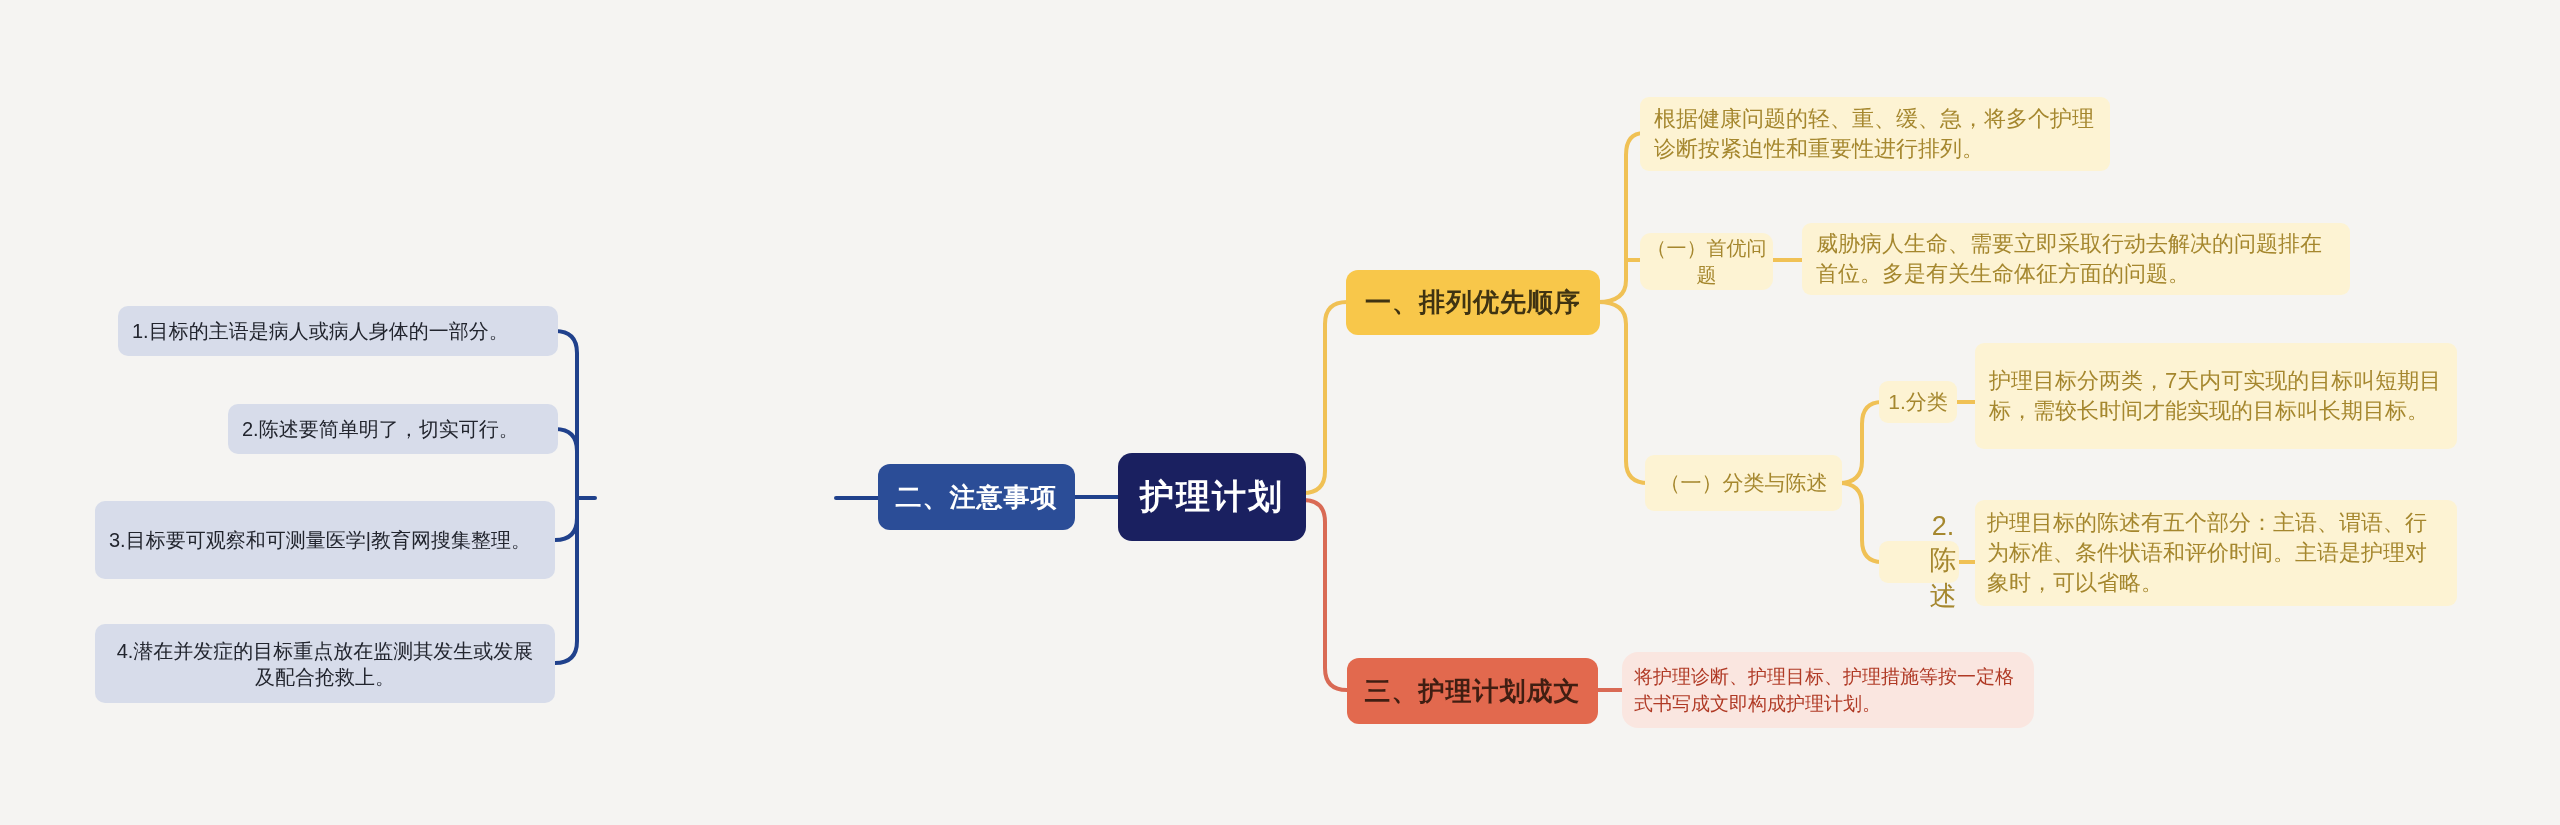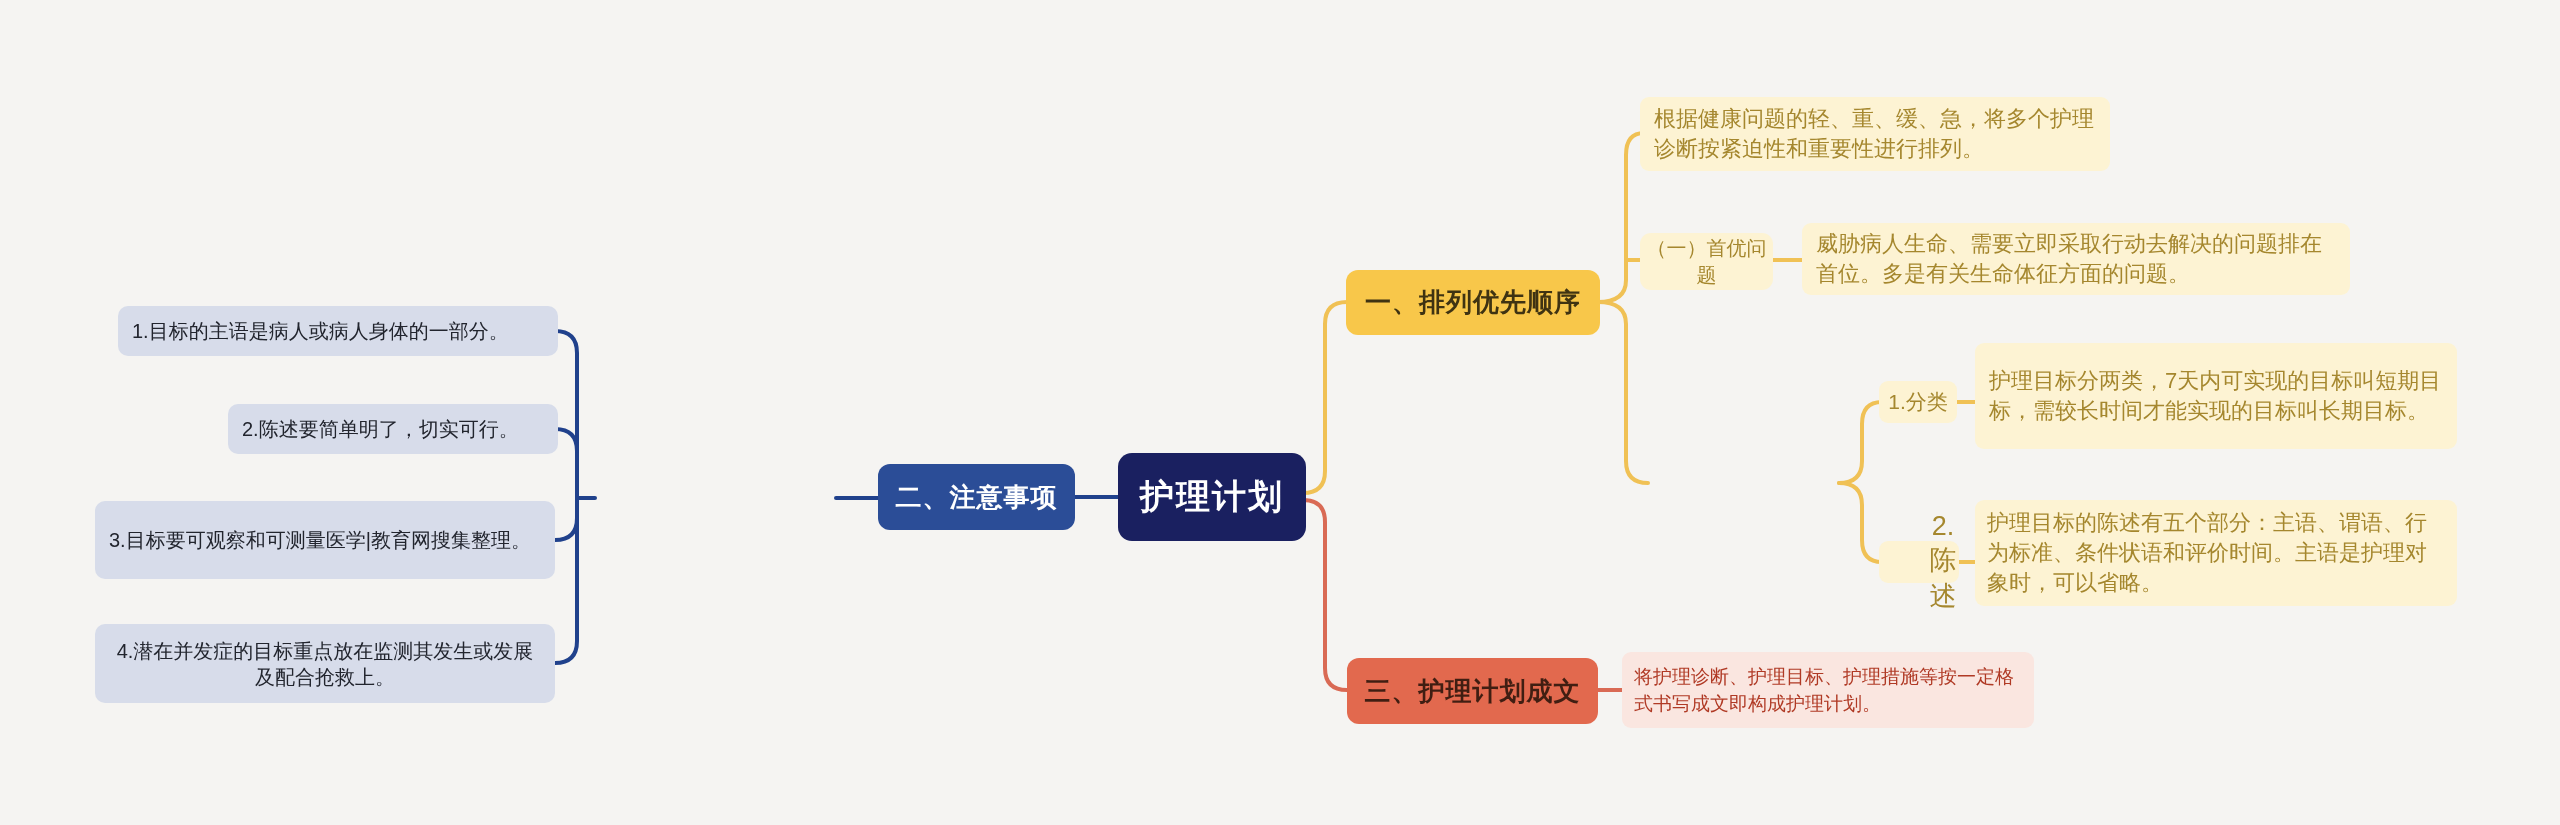--- a/index.html
+++ b/index.html
@@ -102,26 +102,27 @@
   <div class="node root-node" style="left:1118px;top:453px;width:188px;height:88px;">护理计划</div>
 
   <div class="node branch branch-yellow" style="left:1346px;top:270px;width:254px;height:65px;">一、排列优先顺序</div>
 
   <div class="node note-y" style="left:1640px;top:97px;width:470px;height:74px;">根据健康问题的轻、重、缓、急，将多个护理诊断按紧迫性和重要性进行排列。</div>
 
   <div class="node note-y-small" style="left:1640px;top:233px;width:133px;height:57px;border-radius:11px;">（一）首优问题</div>
 
   <div class="node note-y" style="left:1802px;top:223px;width:548px;height:72px;">威胁病人生命、需要立即采取行动去解决的问题排在首位。多是有关生命体征方面的问题。</div>
 
+  <div class="node note-y-small" style="left:1645px;top:455px;width:197px;height:56px;font-size:21px;">（一）分类与陈述</div>
 
   <div class="node note-y-small" style="left:1879px;top:381px;width:78px;height:42px;font-size:21px;">1.分类</div>
 
   <div class="node note-y" style="left:1975px;top:343px;width:482px;height:106px;">护理目标分两类，7天内可实现的目标叫短期目标，需较长时间才能实现的目标叫长期目标。</div>
 
   <div class="node note-y-small" style="left:1879px;top:541px;width:80px;height:42px;font-size:27px;padding-left:48px;">2.陈述</div>
 
   <div class="node note-y" style="left:1975px;top:500px;width:482px;height:106px;padding-left:12px;">护理目标的陈述有五个部分：主语、谓语、行为标准、条件状语和评价时间。主语是护理对象时，可以省略。</div>
 
   <div class="node branch branch-red" style="left:1347px;top:658px;width:251px;height:66px;">三、护理计划成文</div>
 
-  <div class="node note-pink" style="left:1622px;top:652px;width:412px;height:76px;">将护理诊断、护理目标、护理措施等按一定格式书写成文即构成护理计划。</div>
+  <div class="node note-pink" style="left:1622px;top:652px;width:412px;height:76px;border-radius:16px;">将护理诊断、护理目标、护理措施等按一定格式书写成文即构成护理计划。</div>
 
 </div>
 
 </body></html>

